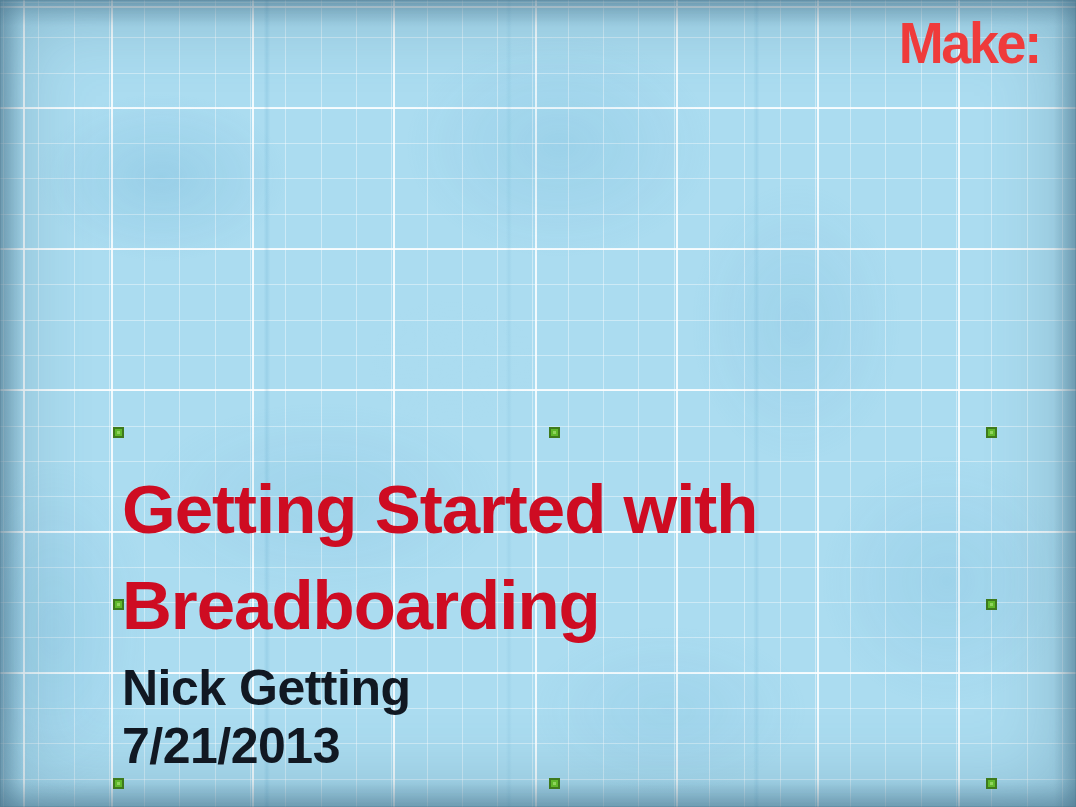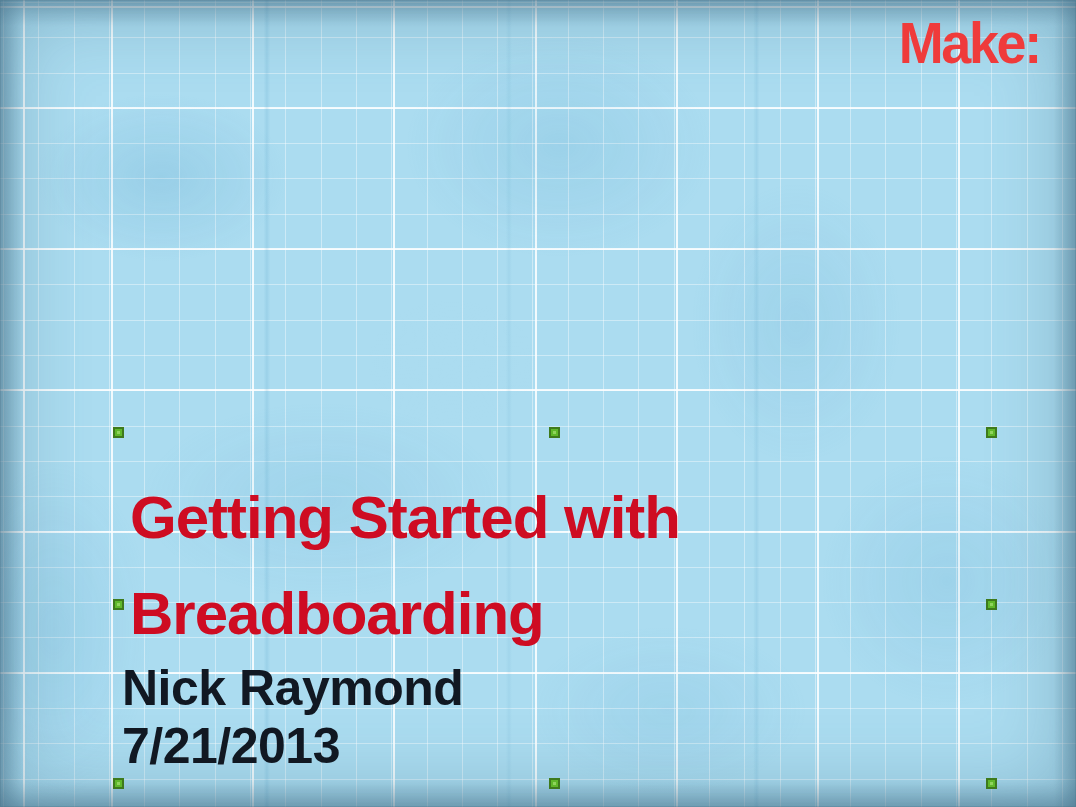--- a/index.html
+++ b/index.html
@@ -124,25 +124,25 @@
   .title-block {
     position: absolute;
     left: 122px;
     top: 462px;
     width: 872px;
   }
 
   .title-text {
     font-family: "Liberation Sans", sans-serif;
     font-weight: bold;
-    font-size: 60px;
+    font-size: 69px;
     line-height: 96px;
     color: #CE0C22;
     letter-spacing: -1px;
-    margin: 8px;
+    margin: 0;
     white-space: pre-line;
   }
 
   
   .subtitle-block {
     position: absolute;
     left: 122px;
     top: 659px;
     width: 872px;
   }
@@ -194,21 +194,21 @@
   <div class="bg-creases"></div>
   <div class="bg-vignette"></div>
 
   <div class="make-logo">Make:</div>
 
   <div class="title-block">
     <div class="title-text">Getting Started with Breadboarding</div>
   </div>
 
   <div class="subtitle-block">
-    <div class="subtitle-line">Nick Raymond</div>
+    <div class="subtitle-line">Nick Getting</div>
     <div class="subtitle-line">7/21/2013</div>
   </div>
 
   <div class="handle h-tl"></div>
   <div class="handle h-tc"></div>
   <div class="handle h-tr"></div>
   <div class="handle h-ml"></div>
   <div class="handle h-mr"></div>
   <div class="handle h-bl"></div>
   <div class="handle h-bc"></div>

